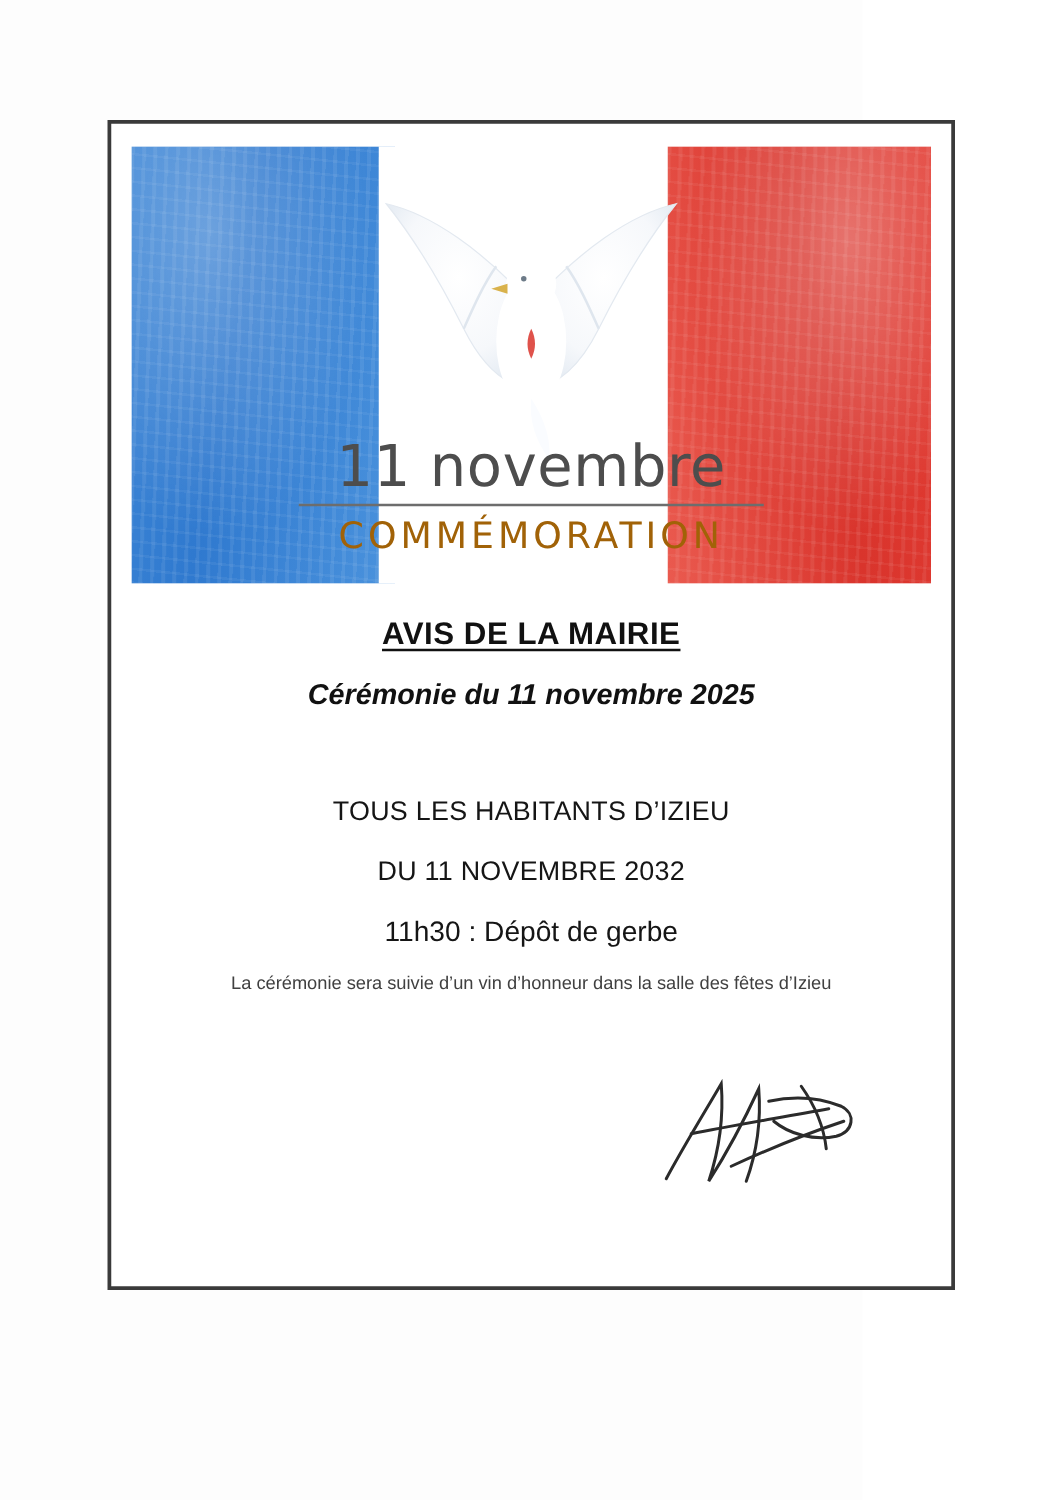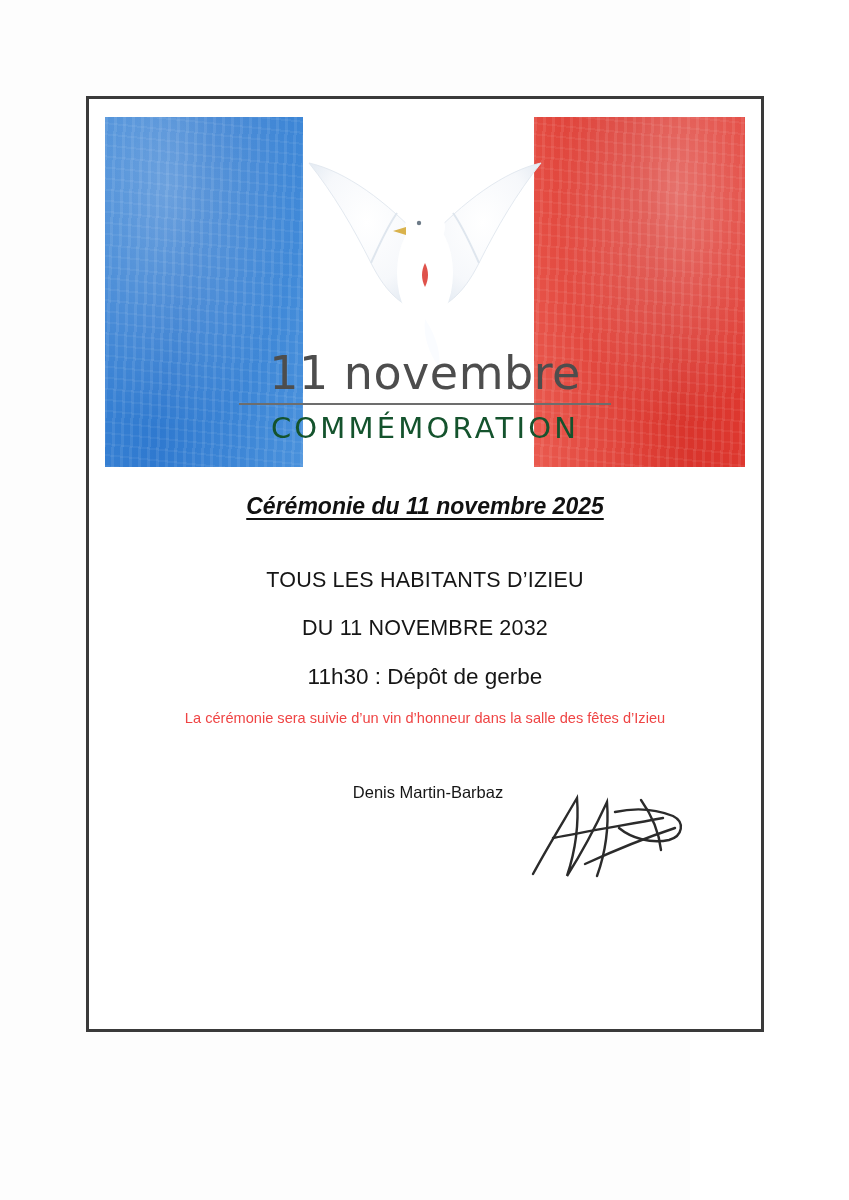--- a/index.html
+++ b/index.html
@@ -111,21 +111,21 @@
   .title-rule {
     width: 372px;
     height: 2px;
     background: #6d6d6d;
     margin: 6px auto 6px auto;
   }
   .banner-title .line2 {
     font-family: "DejaVu Sans", sans-serif;
     font-size: 29px;
     font-weight: 400;
-    color: #14532d;
+    color: #a16207;
     letter-spacing: 3.2px;
   }
 
   
   .body-text {
     margin-top: 26px;
     text-align: center;
   }
   .notice-title {
     font-family: "Liberation Sans", sans-serif;
@@ -135,44 +135,43 @@
     text-decoration: underline;
     text-underline-offset: 4px;
     color: #111;
   }
   .subtitle {
     margin-top: 20px;
     font-family: "Liberation Sans", sans-serif;
     font-size: 23px;
     font-weight: bold;
     font-style: italic;
-    text-decoration: underline;
     text-underline-offset: 4px;
     color: #111;
   }
   .invite-block {
-    margin-top: 48px;
+    margin-top: 68px;
   }
   .invite-line {
     font-family: "Liberation Sans", sans-serif;
     font-size: 21.5px;
     letter-spacing: .2px;
     color: #151515;
     margin-bottom: 23px;
   }
   .time-line {
     font-family: "Liberation Sans", sans-serif;
     font-size: 22.5px;
     color: #151515;
     margin-bottom: 20px;
   }
   .footnote {
     font-family: "Liberation Sans", sans-serif;
     font-size: 14.6px;
-    color: #ef4444;
+    color: #404040;
   }
 
   .signature-area {
     position: relative;
     margin-top: 58px;
     height: 130px;
   }
   .signer {
     text-align: center;
     font-family: "Liberation Sans", sans-serif;
@@ -239,32 +238,32 @@
         </div>
 
         <div class="banner-title">
           <div class="line1">11 novembre</div>
           <div class="title-rule"></div>
           <div class="line2">COMMÉMORATION</div>
         </div>
       </div>
 
       <div class="body-text">
+        <div class="notice-title">AVIS DE LA MAIRIE</div>
         <div class="subtitle">Cérémonie du 11 novembre 2025</div>
 
         <div class="invite-block">
           <div class="invite-line">TOUS LES HABITANTS D’IZIEU</div>
           <div class="invite-line">DU 11 NOVEMBRE 2032</div>
           <div class="time-line">11h30 : Dépôt de gerbe</div>
           <div class="footnote">La cérémonie sera suivie d’un vin d’honneur dans la salle des fêtes d’Izieu</div>
         </div>
 
         <div class="signature-area">
           <div class="signer">
-            <div class="name">Denis Martin-Barbaz</div>
           </div>
           <div class="signature-mark">
             <svg viewBox="0 0 180 120" width="180" height="120" aria-hidden="true">
               <g fill="none" stroke="#2b2b2b" stroke-width="2.4" stroke-linecap="round">
                 <path d="M10 96 C24 70 40 44 54 20 C56 46 52 74 44 98 C58 76 72 50 84 24 C86 50 82 76 74 98"></path>
                 <path d="M30 60 C60 54 96 48 140 40"></path>
                 <path d="M92 34 C110 30 130 30 150 38 C162 44 160 58 146 62 C128 66 108 60 96 50"></path>
                 <path d="M62 86 C88 74 116 62 152 50"></path>
                 <path d="M118 22 C128 36 136 54 138 72"></path>
               </g>

